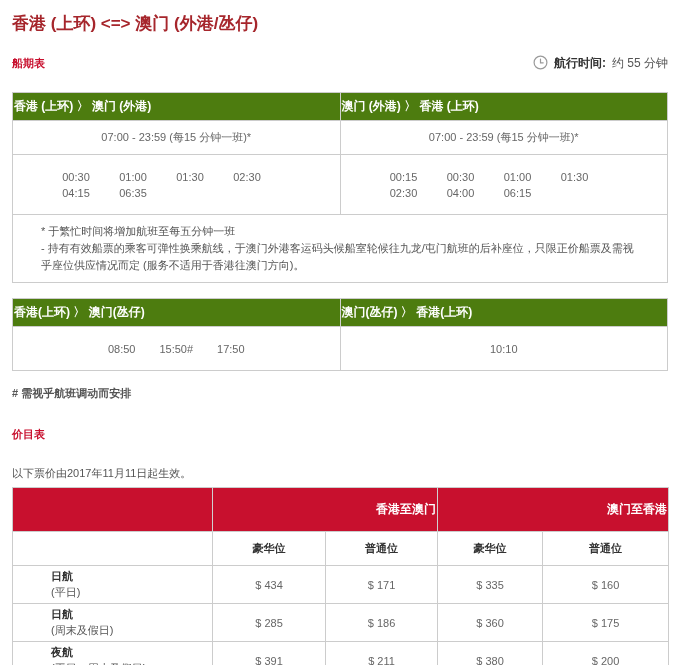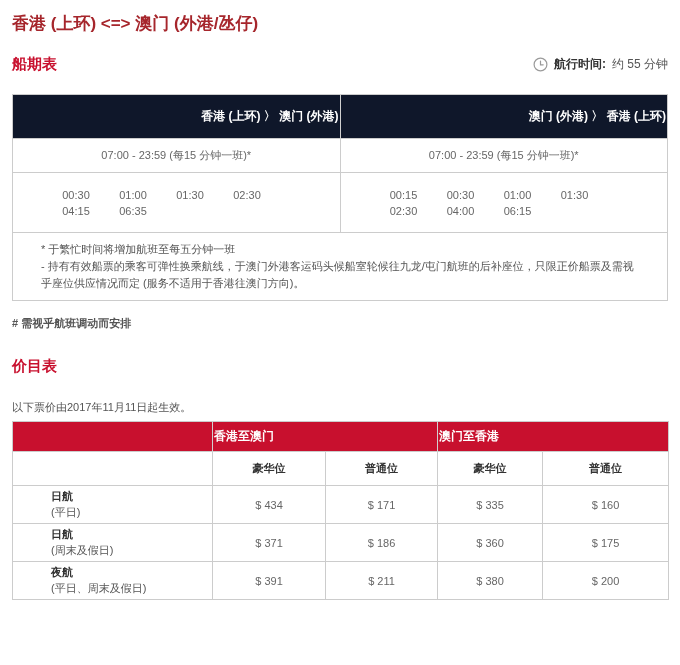--- a/index.html
+++ b/index.html
@@ -23,42 +23,41 @@
   
   .section-head {
     display: flex;
     justify-content: space-between;
     align-items: center;
     margin: 12px 0 20px 0;
   }
   .section-title {
     color: #C8102E;
     font-weight: bold;
-    font-size: 15px;
+    font-size: 11px;
   }
   .journey {
     display: flex;
-    align-items: center;
     gap: 6px;
     font-size: 12px;
     color: #555;
   }
   .journey .lbl { font-weight: bold; color: #333; }
   .clock-svg { display: block; }
 
   
   table { width: 100%; border-collapse: collapse; table-layout: fixed; }
   .sched { border: 1px solid #cccccc; margin-bottom: 15px; }
   .sched th {
-    background: #0f172a;
+    background: #4d7c0f;
     color: #ffffff;
     font-size: 12px;
     font-weight: bold;
-    height: 44px;
-    text-align: right;
+    height: 28px;
+    text-align: left;
     border-left: 1px solid #d0d0d0;
   }
   .sched th:first-child { border-left: none; }
   .sched td {
     border-top: 1px solid #cccccc;
     border-left: 1px solid #cccccc;
     text-align: center;
     vertical-align: middle;
     color: #666666;
     font-size: 11px;
@@ -97,22 +96,22 @@
     margin: 24px 0 6px 0;
   }
 
   
   .fare-table { border: 1px solid #cccccc; }
   .fare-table th {
     background: #C8102E;
     color: #ffffff;
     font-size: 12px;
     font-weight: bold;
-    height: 30px;
-    text-align: left;
+    height: 44px;
+    text-align: right;
     border-left: 1px solid #d0d0d0;
   }
   .fare-table th:first-child { border-left: none; }
   .fare-table td {
     border-top: 1px solid #cccccc;
     border-left: 1px solid #cccccc;
     font-size: 11px;
     text-align: center;
     vertical-align: middle;
     color: #666666;
@@ -182,20 +181,40 @@
     </tr>
     <tr>
       <td class="notes-cell" colspan="2">
         <div>* 于繁忙时间将增加航班至每五分钟一班</div>
         <div>- 持有有效船票的乘客可弹性换乘航线，于澳门外港客运码头候船室轮候往九龙/屯门航班的后补座位，只限正价船票及需视乎座位供应情况而定 (服务不适用于香港往澳门方向)。</div>
       </td>
     </tr>
   </tbody>
     </table>
 
+  <table class="sched">
+    <tbody>
+        <tr>
+      <th>香港(上环) 〉 澳门(氹仔)</th>
+      <th>澳门(氹仔) 〉 香港(上环)</th>
+    </tr>
+    <tr class="times2">
+      <td>
+        <span class="tflex">
+          <span>08:50</span>
+          <span>15:50#</span>
+          <span>17:50</span>
+        </span>
+      </td>
+      <td>
+        <span>10:10</span>
+      </td>
+    </tr>
+  </tbody>
+    </table>
 
   <p class="hash-note"># 需视乎航班调动而安排</p>
 
   <div class="section-title fare-heading">价目表</div>
 
   <p class="effective">以下票价由2017年11月11日起生效。</p>
 
   <table class="fare-table">
     <colgroup>
       <col style="width:200px">
@@ -225,21 +244,21 @@
       <td>$ 434</td>
       <td>$ 171</td>
       <td>$ 335</td>
       <td>$ 160</td>
     </tr>
     <tr class="fare-row">
       <td class="rowlabel">
         <div class="lab">日航</div>
         <div class="sub">(周末及假日)</div>
       </td>
-      <td>$ 371</td>
+      <td>$ 285</td>
       <td>$ 186</td>
       <td>$ 360</td>
       <td>$ 175</td>
     </tr>
     <tr class="fare-row">
       <td class="rowlabel">
         <div class="lab">夜航</div>
         <div class="sub">(平日、周末及假日)</div>
       </td>
       <td>$ 391</td>

